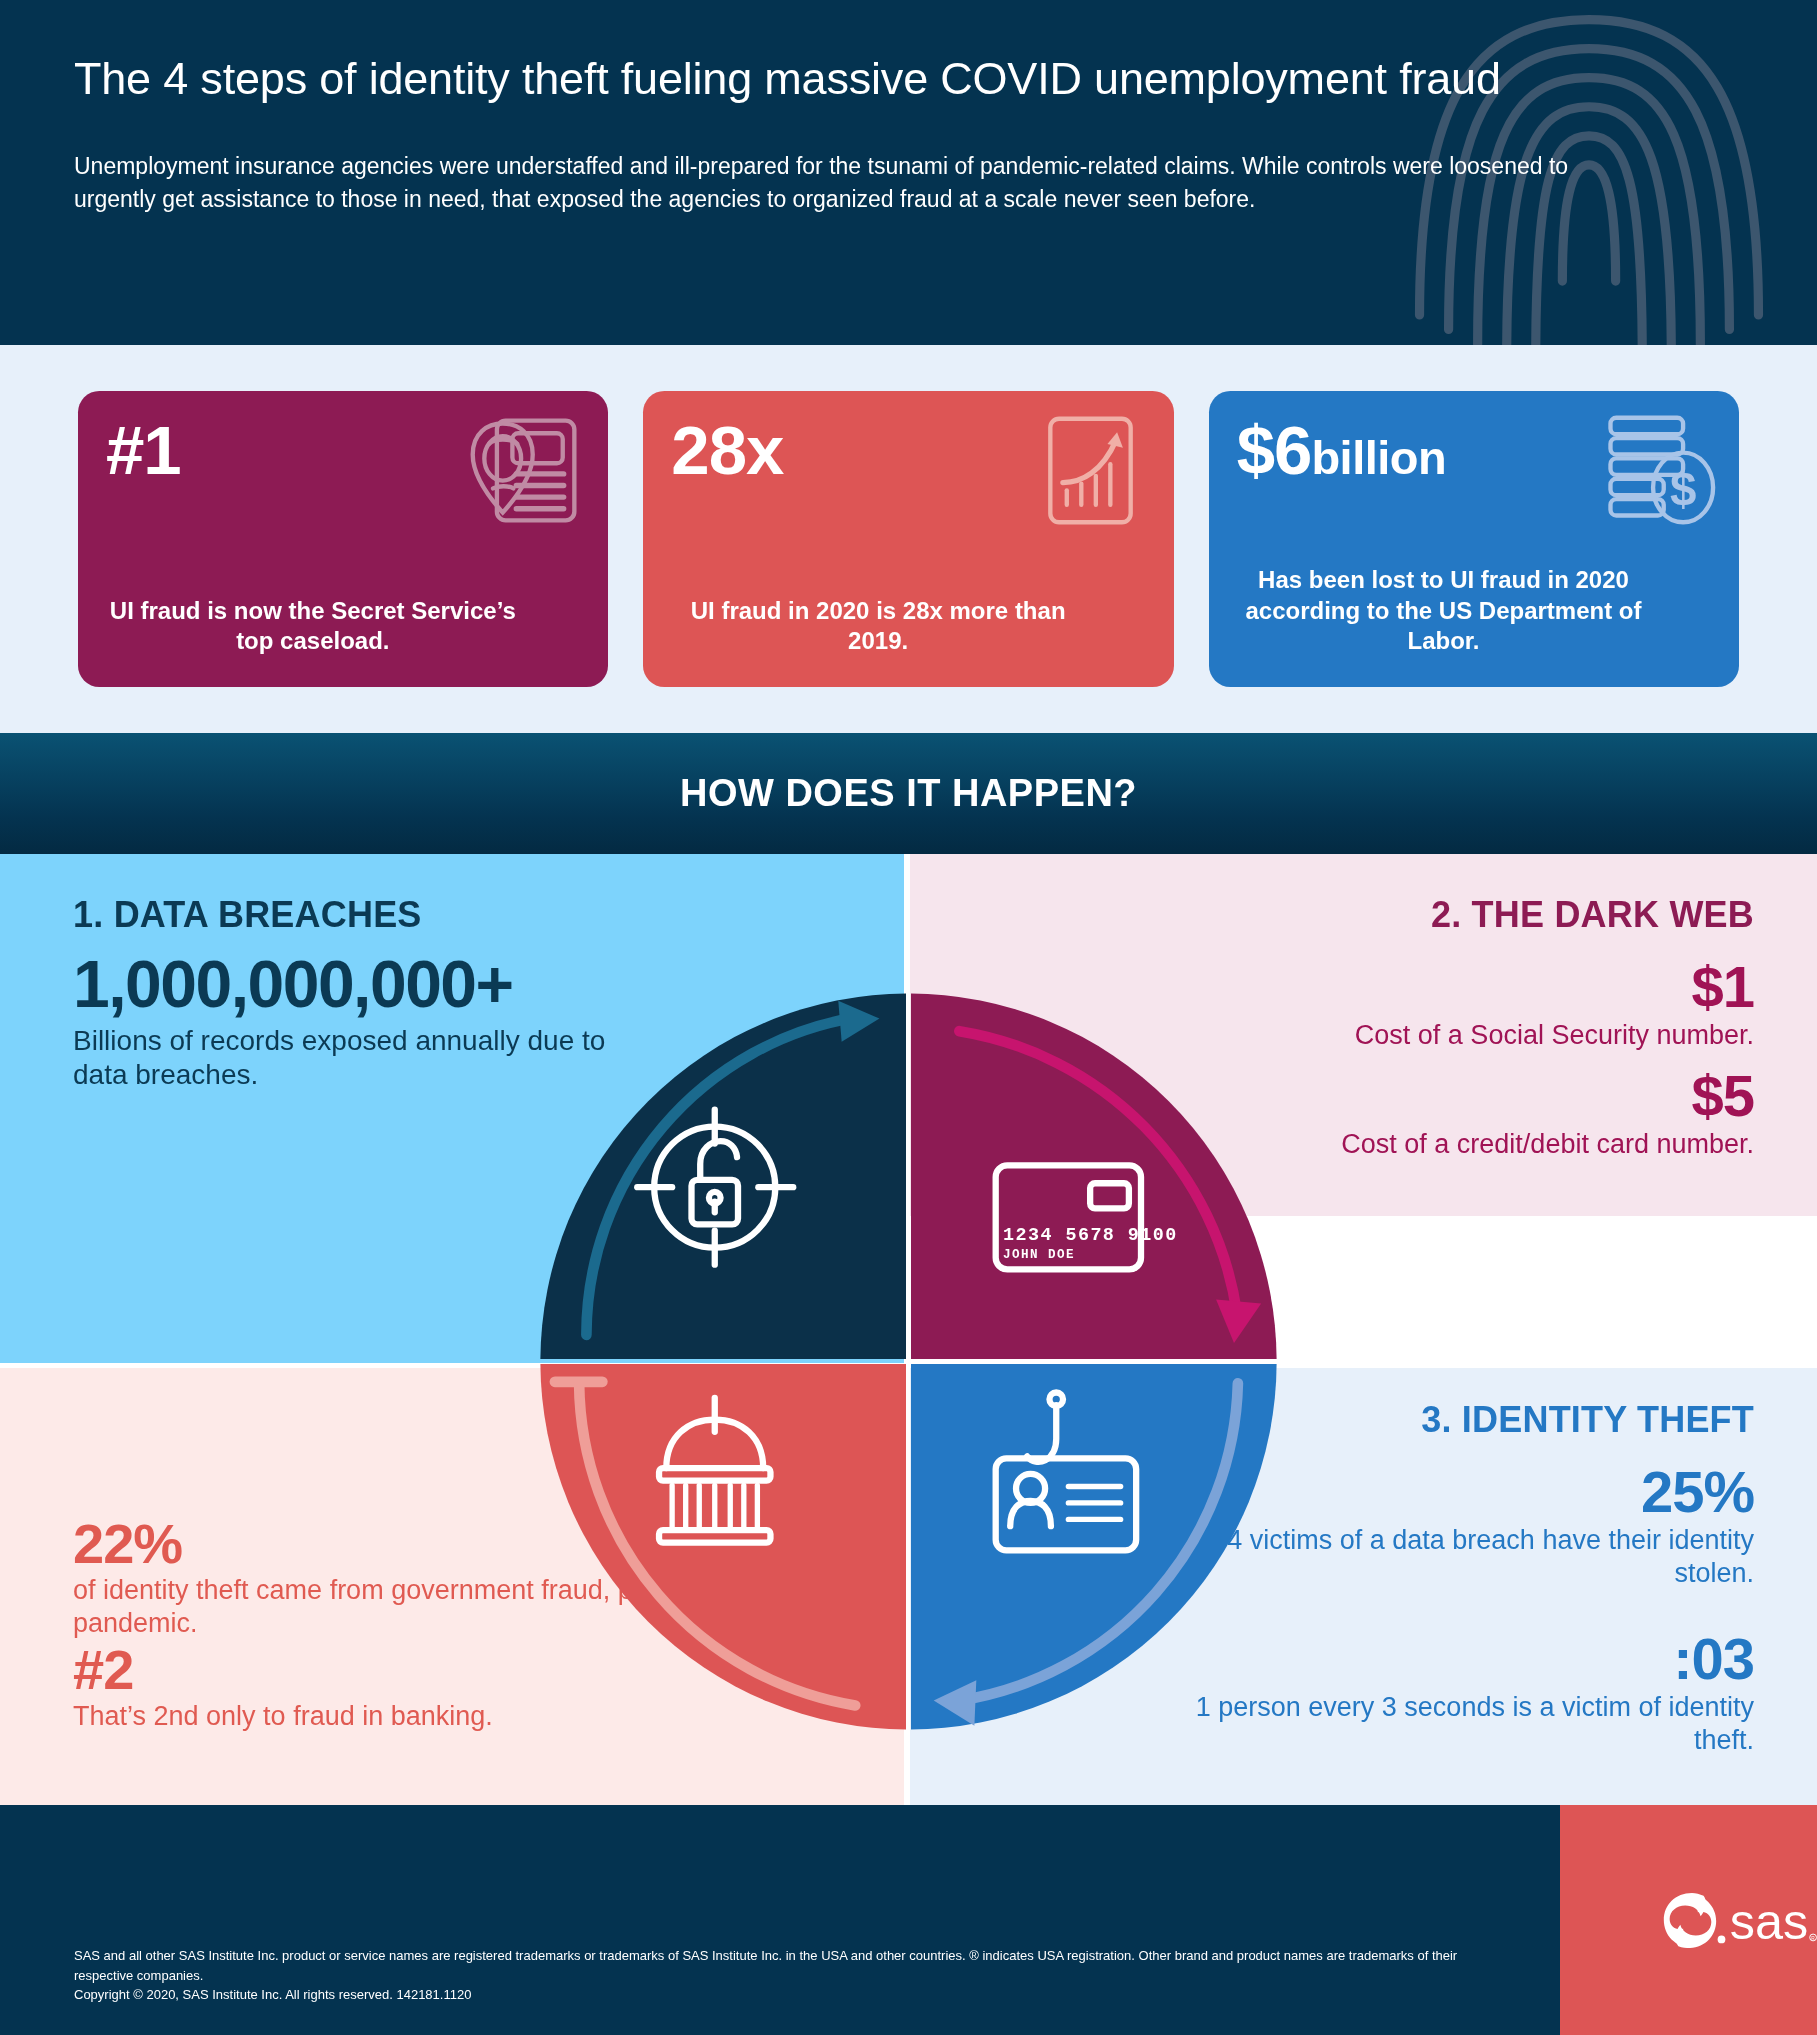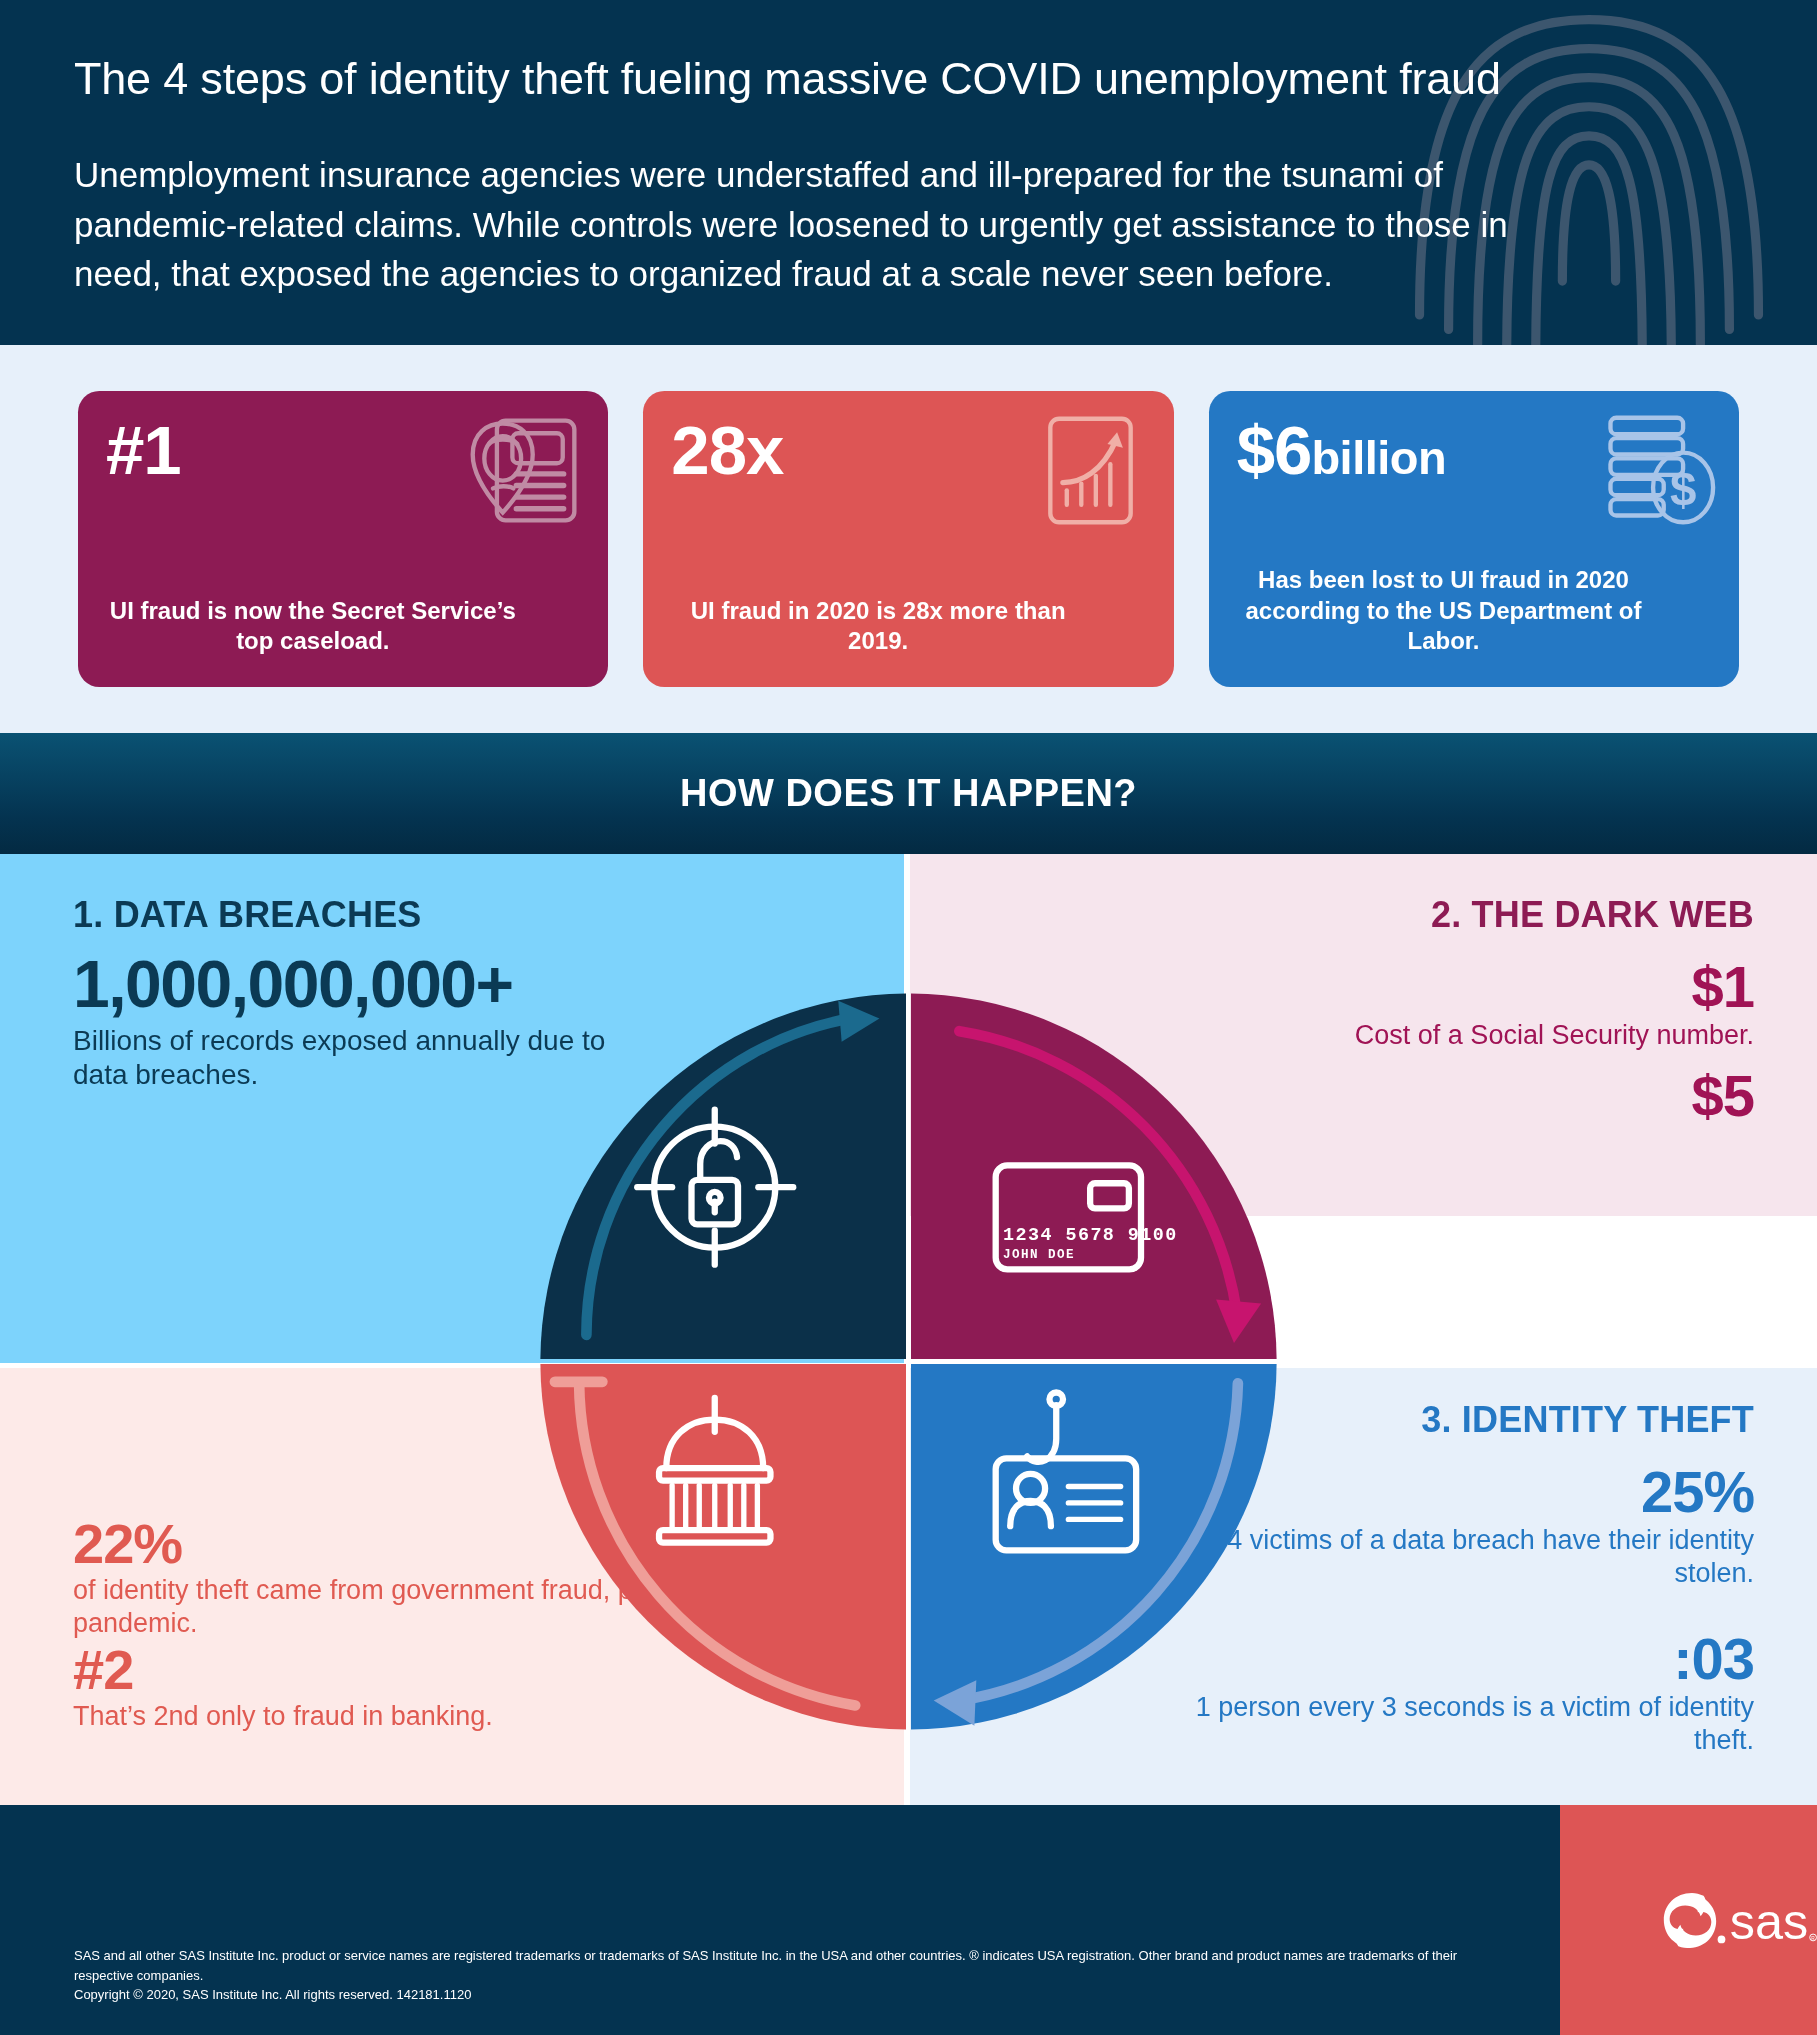--- a/index.html
+++ b/index.html
@@ -37,21 +37,21 @@
     font-size: 45px;
     font-weight: 400;
     color: #ffffff;
     letter-spacing: -0.2px;
     line-height: 1.1;
   }
   .header-sub {
     position: absolute;
     left: 74px; top: 150px;
     width: 1502px;
-    font-size: 35px;
+    font-size: 23px;
     font-weight: 400;
     color: #ffffff;
     line-height: 1.42;
   }
 
   
   .stat-band {
     position: absolute;
     left: 0; top: 345px;
     width: 1817px; height: 388px;
@@ -310,20 +310,21 @@
     </div>
 
     <div class="quad q2">
       <div class="q-title">2. THE DARK WEB</div>
       <div class="q2-block q2-b1">
         <div class="q-num q2-num">$1</div>
         <div class="q-body q2-body">Cost of a Social Security number.</div>
       </div>
       <div class="q2-block q2-b2">
         <div class="q-num q2-num">$5</div>
+        <div class="q-body q2-body">Cost of a credit/debit card number.</div>
       </div>
     </div>
 
     <div class="quad q4">
       <div class="q4-block q4-b1">
         <div class="q-num q4-num">22%</div>
         <div class="q-body q4-body">of identity theft came from government fraud, pre-pandemic.</div>
       </div>
       <div class="q4-block q4-b2">
         <div class="q-num q4-num">#2</div>

